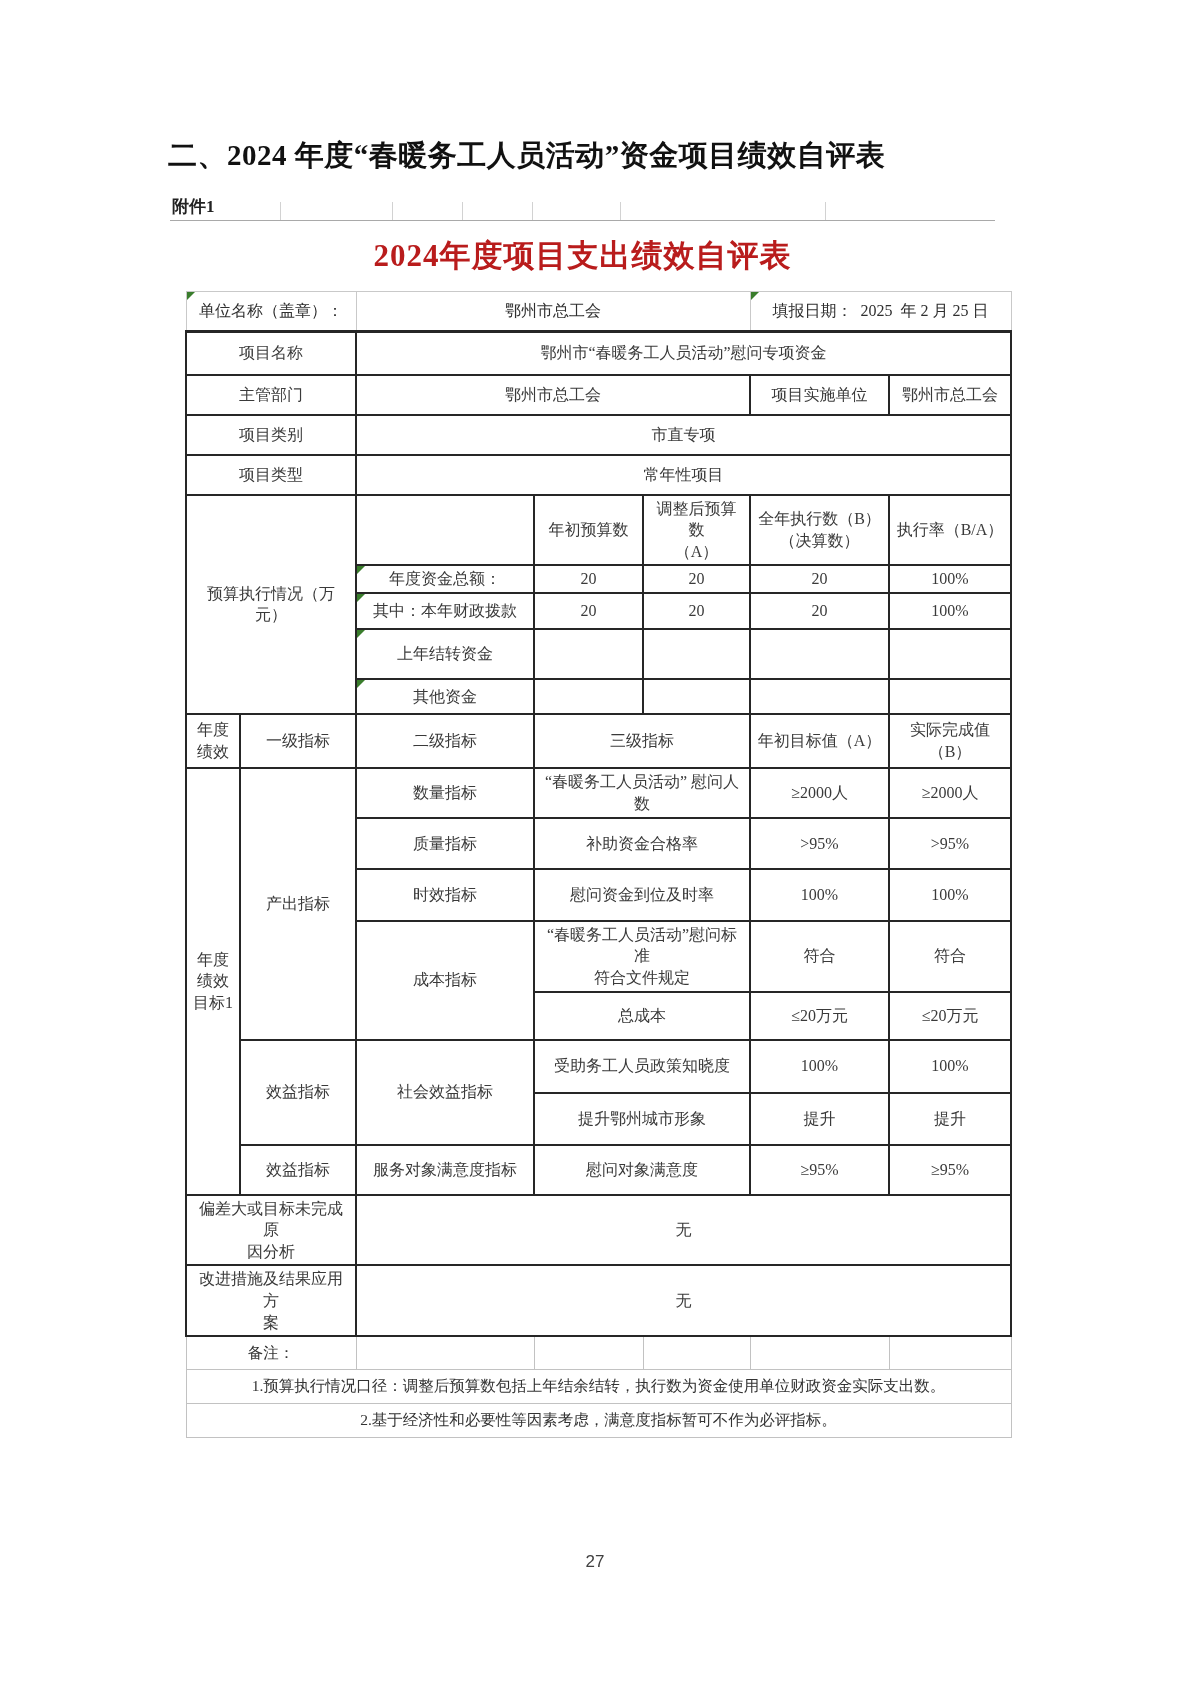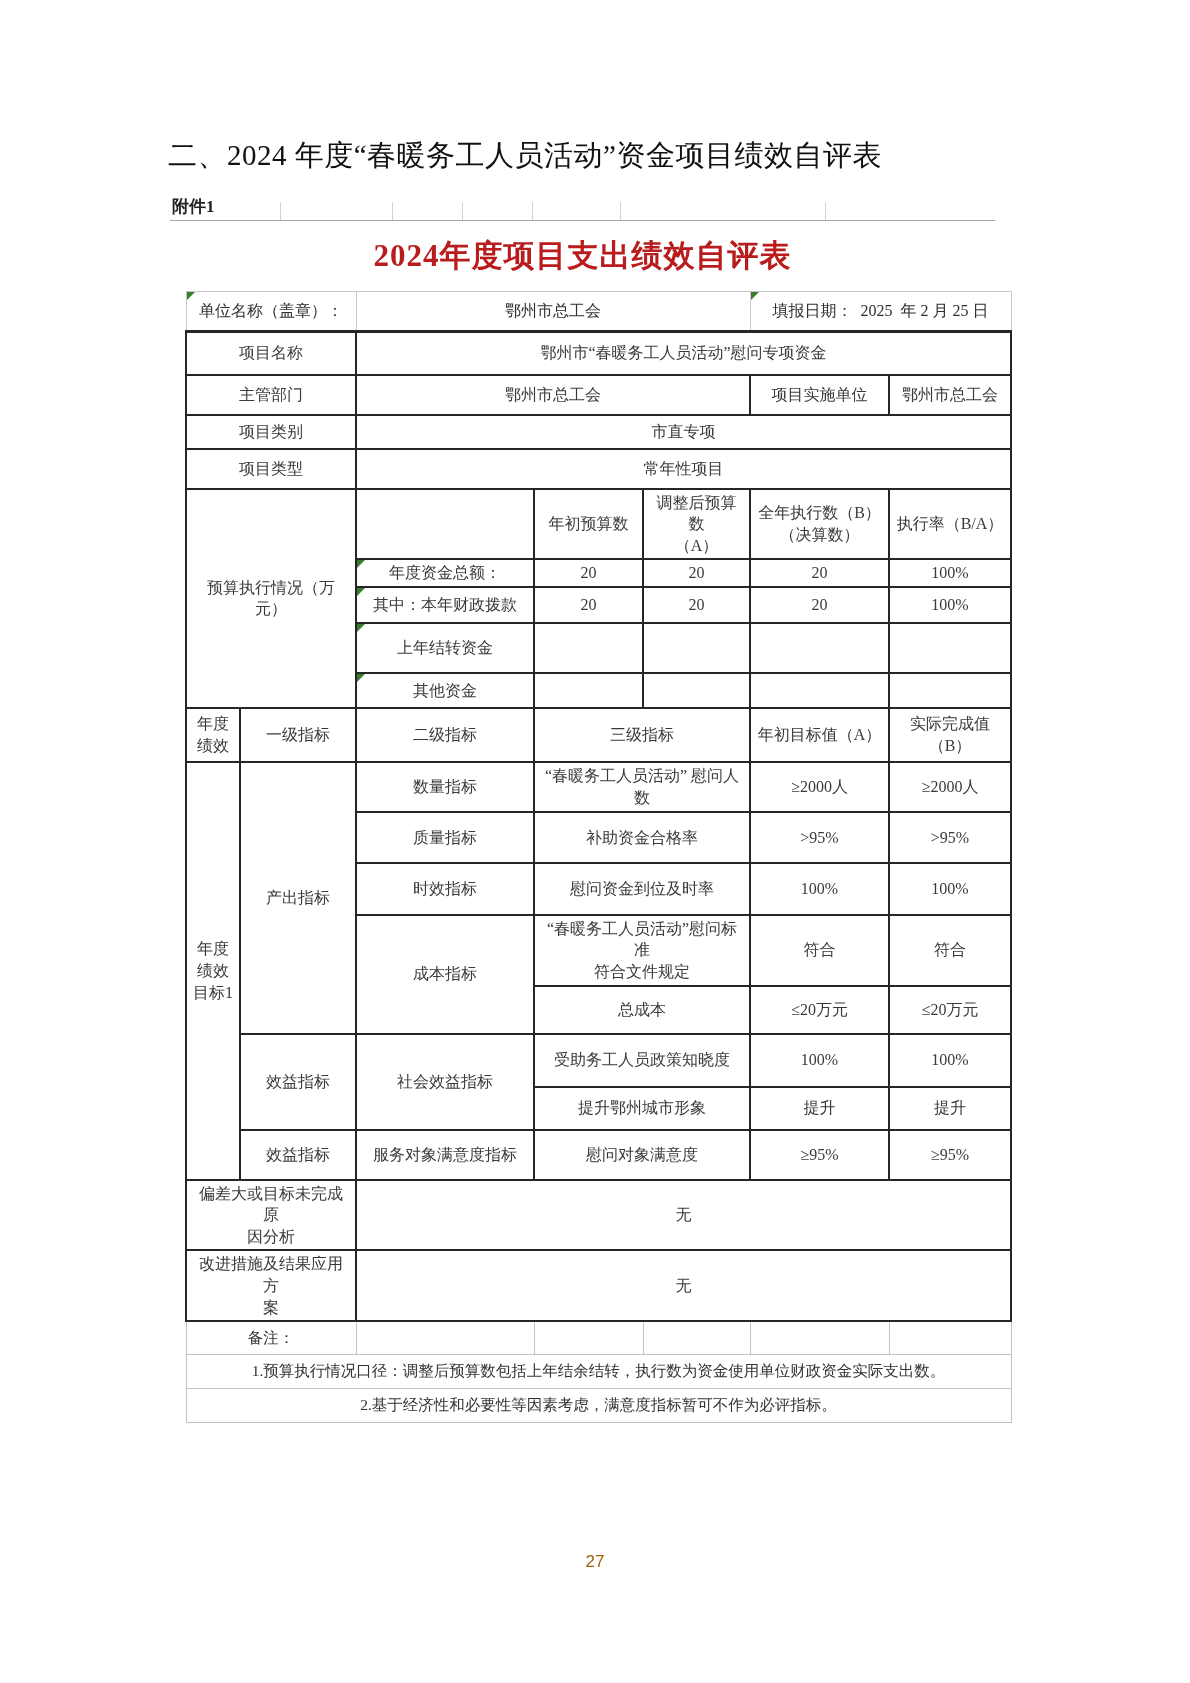--- a/index.html
+++ b/index.html
@@ -3,21 +3,21 @@
 <meta charset="utf-8">
 <style>
   html,body{margin:0;padding:0;}
   body{
     width:1190px;height:1683px;position:relative;background:#ffffff;
     font-family:"Liberation Serif","DejaVu Serif",serif;color:#2b2b2b;
     overflow:hidden;
   }
   .page-heading{
     position:absolute;left:168px;top:134px;width:860px;
-    font-size:29px;font-weight:normal;letter-spacing:0.5px;color:#111;
+    font-size:29px;font-weight:bold;letter-spacing:0.5px;color:#111;
     line-height:42px;white-space:nowrap;
   }
   .sheet{position:absolute;left:170px;top:190px;width:825px;}
   .attach-row{
     position:relative;height:30px;border-bottom:1px solid #a9a9a9;
   }
   .attach-label{
     position:absolute;left:2px;bottom:2px;font-size:17px;font-weight:bold;color:#222;
   }
   .gl{position:absolute;bottom:0;width:1px;height:18px;background:#d2d2d2;}
@@ -44,21 +44,21 @@
   tr.noterow td{
     border:1px solid #c2c2c2;font-size:15.5px;color:#333;
   }
   td.gtri{position:relative;}
   td.gtri::before{
     content:"";position:absolute;top:0;left:0;width:0;height:0;
     border-top:8px solid #3a7d2c;border-right:8px solid transparent;
   }
   .page-num{
     position:absolute;left:0;top:1552px;width:100%;text-align:center;
-    font-size:17px;color:#a16207;font-family:"Liberation Sans","DejaVu Sans",sans-serif;
+    font-size:17px;color:#404040;font-family:"Liberation Sans","DejaVu Sans",sans-serif;
   }
 </style>
 </head>
 <body>
 
 <div>
 
   <div class="page-heading">二、2024 年度“春暖务工人员活动”资金项目绩效自评表</div>
 
   <div class="sheet">
@@ -98,21 +98,21 @@
           <td colspan="5" class="l">鄂州市“春暖务工人员活动”慰问专项资金</td>
         </tr>
 
         <tr style="height:40px">
           <td colspan="2">主管部门</td>
           <td colspan="3" class="l">鄂州市总工会</td>
           <td>项目实施单位</td>
           <td>鄂州市总工会</td>
         </tr>
 
-        <tr style="height:34px">
+        <tr style="height:40px">
           <td colspan="2">项目类别</td>
           <td colspan="5" class="l">市直专项</td>
         </tr>
 
         <tr style="height:40px">
           <td colspan="2">项目类型</td>
           <td colspan="5" class="l">常年性项目</td>
         </tr>
 
         <tr style="height:60px">
@@ -209,21 +209,21 @@
         </tr>
 
         <tr style="height:53px">
           <td rowspan="2">效益指标</td>
           <td rowspan="2">社会效益指标</td>
           <td colspan="2">受助务工人员政策知晓度</td>
           <td class="val">100%</td>
           <td class="val">100%</td>
         </tr>
 
-        <tr style="height:43px">
+        <tr style="height:52px">
           <td colspan="2">提升鄂州城市形象</td>
           <td class="val">提升</td>
           <td class="val">提升</td>
         </tr>
 
         <tr style="height:50px">
           <td>效益指标</td>
           <td>服务对象满意度指标</td>
           <td colspan="2">慰问对象满意度</td>
           <td class="val">≥95%</td>

